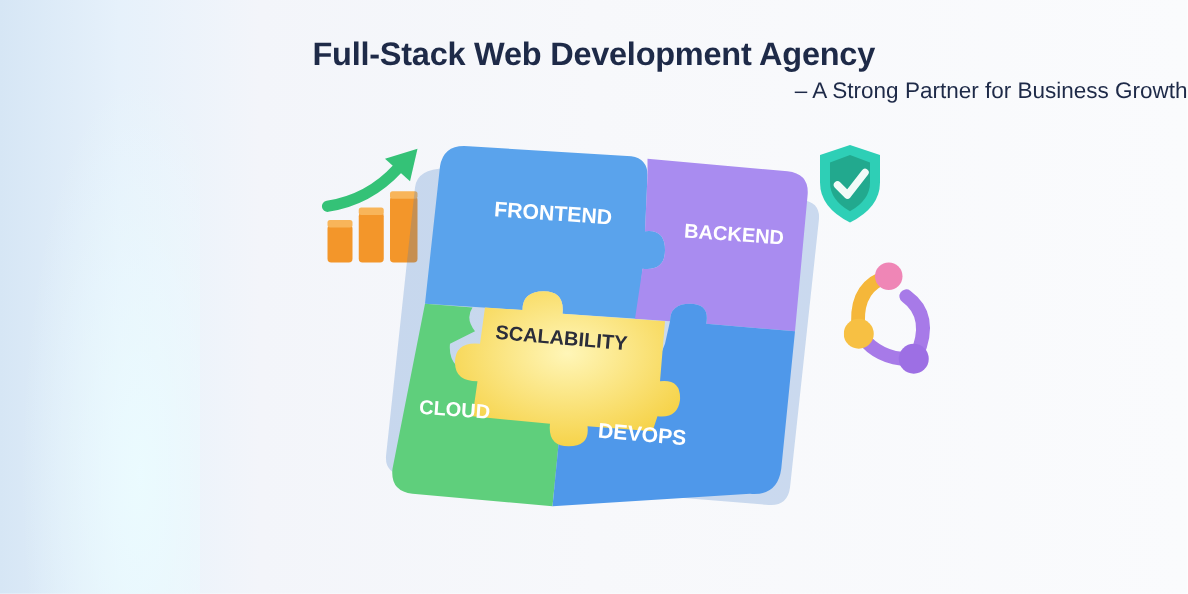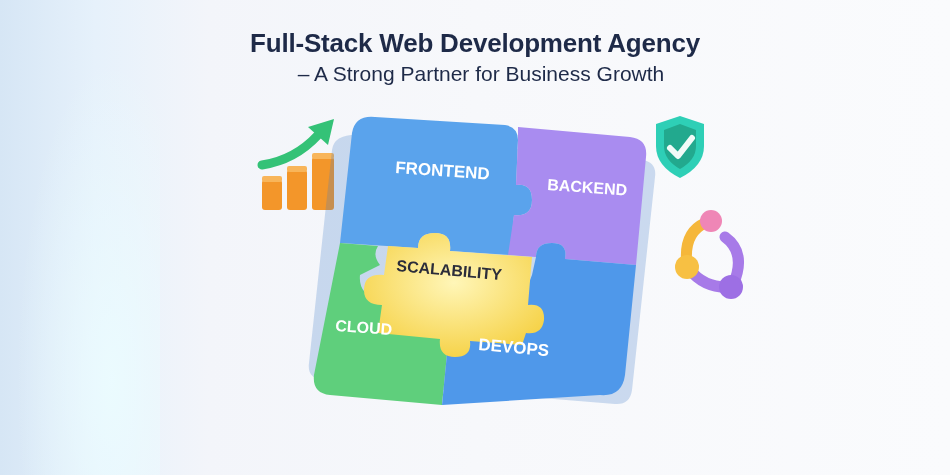--- a/index.html
+++ b/index.html
@@ -8,22 +8,22 @@
     background: linear-gradient(90deg, #d6e6f5 0%, #e6f1fb 10%, #f3f5fa 22%, #f7f8fb 50%, #fafbfd 100%);
     font-family: "Liberation Sans", sans-serif;
   }
   .glow { position:absolute; left:0; top:0; width:160px; height:475px;
     background: radial-gradient(ellipse at 70% 80%, rgba(235,252,255,0.9) 0%, rgba(235,252,255,0) 60%); }
   .title {
     position:absolute; top:28px; left:0; width:950px; text-align:center;
     font-size:26px; font-weight:bold; color:#1e2a48; letter-spacing:-0.2px;
   }
   .subtitle {
-    position:absolute; top:62px; left:0; width:950px; text-align:center;
-    font-size:21px; color:#1e2a48; padding-left:12px; box-sizing:border-box;
+    position:absolute; top:62px; left:0; width:950px; text-align:right;
+    font-size:18px; color:#1e2a48; padding-left:12px; box-sizing:border-box;
   }
   svg { position:absolute; }
   .piece-label {
     font-family: "Liberation Sans", sans-serif; font-weight:bold; fill:#ffffff;
   }
 </style>
 </head>
 <body>
 
 <div class="glow"></div>

